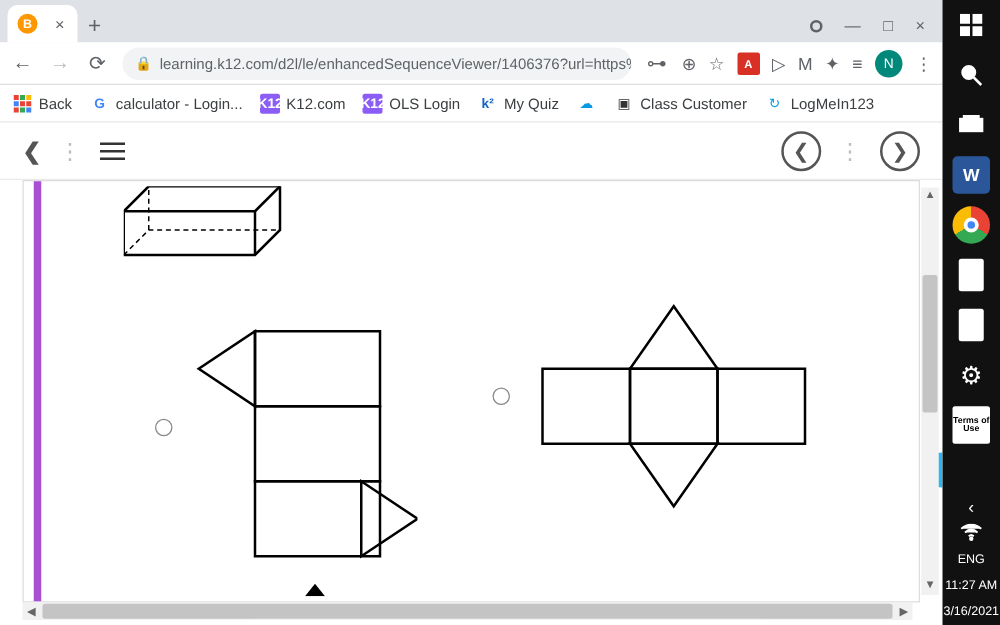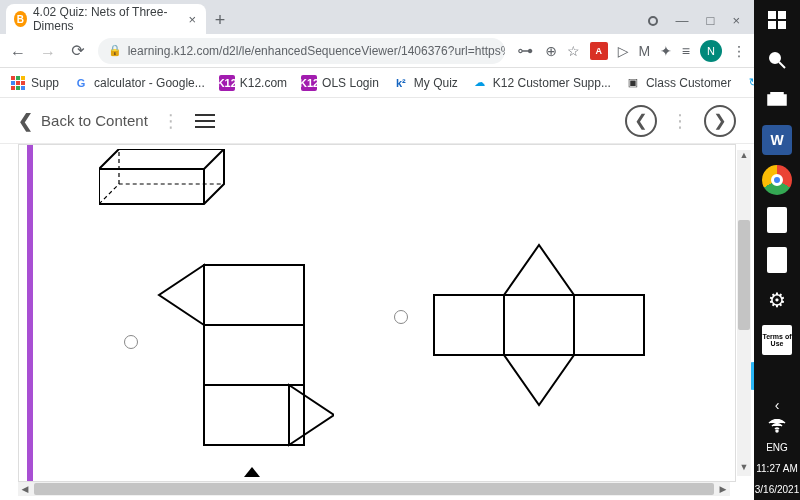--- a/index.html
+++ b/index.html
@@ -44,21 +44,21 @@
 
   
   .bmbar { height:30px; background:#fff; border-bottom:1px solid #e8e8e8; display:flex; align-items:center; padding:0 10px; gap:14px; font-size:12px; color:#3c4043; }
   .bm { display:flex; align-items:center; gap:5px; white-space:nowrap; }
   .bm .bico { width:16px; height:16px; display:flex; align-items:center; justify-content:center; font-size:11px; border-radius:2px; }
   .apps-grid { display:grid; grid-template-columns:repeat(3,4px); grid-template-rows:repeat(3,4px); gap:1px; }
   .apps-grid span { background:#ea4335; }
   .apps-grid span:nth-child(2){background:#34a853;} .apps-grid span:nth-child(3){background:#fbbc05;}
   .apps-grid span:nth-child(4){background:#4285f4;} .apps-grid span:nth-child(6){background:#ea4335;}
   .apps-grid span:nth-child(8){background:#34a853;} .apps-grid span:nth-child(9){background:#4285f4;}
-  .k12 { background:#a21caf; color:#fff; font-size:8px; font-weight:bold; padding:1px 2px; }
+  .k12 { background:#8b5cf6; color:#fff; font-size:8px; font-weight:bold; padding:1px 2px; }
 
   
   .pageheader { height:46px; display:flex; align-items:center; padding:0 18px; border-bottom:1px solid #ebebeb; color:#555; }
   .pageheader .backbtn { display:flex; align-items:center; gap:8px; font-size:15px; }
   .pageheader .navarrow { width:32px; height:32px; border:2px solid #555; border-radius:50%; display:flex; align-items:center; justify-content:center; font-size:16px; }
   .pageheader .dots { color:#bbb; font-size:18px; letter-spacing:1px; margin:0 14px; }
   .pageheader .ham { display:flex; flex-direction:column; gap:4px; }
   .pageheader .ham span { width:20px; height:2px; background:#333; }
   .pageheader .spacer { flex:1; }
 
@@ -77,21 +77,20 @@
   .edge-blob { position:absolute; right:0; top:218px; width:14px; height:28px; border-radius:14px 0 0 14px; background:#29b6f6; }
 </style>
 </head>
 <body>
 
 <div class="chrome">
 
   <div class="tabstrip">
     <div class="tab">
       <span class="favicon">B</span>
-      <span>4.02 Quiz: Nets of Three-Dimens</span>
       <span class="tclose">×</span>
     </div>
     <div class="newtab">+</div>
     <div class="spacer"></div>
     <div class="winctrl">
       <span class="dot"></span>
       <span>—</span>
       <span>□</span>
       <span>×</span>
     </div>
@@ -127,57 +126,55 @@
             <span></span>
             <span></span>
             <span></span>
             <span></span>
             <span></span>
             <span></span>
             <span></span>
             <span></span>
           </span>
       </span>
-      <span>Supp</span>
+      <span>Back</span>
     </div>
     <div class="bm">
       <span class="bico" style="color:#4285f4;font-weight:bold">G</span>
-      <span>calculator - Google...</span>
+      <span>calculator - Login...</span>
     </div>
     <div class="bm">
       <span class="bico k12">K12</span>
       <span>K12.com</span>
     </div>
     <div class="bm">
       <span class="bico k12">K12</span>
       <span>OLS Login</span>
     </div>
     <div class="bm">
       <span class="bico" style="color:#1565c0;font-weight:bold">k²</span>
       <span>My Quiz</span>
     </div>
     <div class="bm">
       <span class="bico" style="color:#039be5">☁</span>
-      <span>K12 Customer Supp...</span>
     </div>
     <div class="bm">
       <span class="bico" style="color:#333">▣</span>
       <span>Class Customer</span>
     </div>
     <div class="bm">
       <span class="bico" style="color:#039be5">↻</span>
       <span>LogMeIn123</span>
     </div>
 
   </div>
 
   <div class="pageheader">
     <div class="backbtn">
       <span style="font-size:18px;font-weight:bold">❮</span>
-      <span>Back to Content</span>
     </div>
     <span class="dots">⋮</span>
     <div class="ham">
         <span></span>
         <span></span>
         <span></span>
       </div>
     <div class="spacer"></div>
     <div class="navarrow">
         <span>❮</span>

